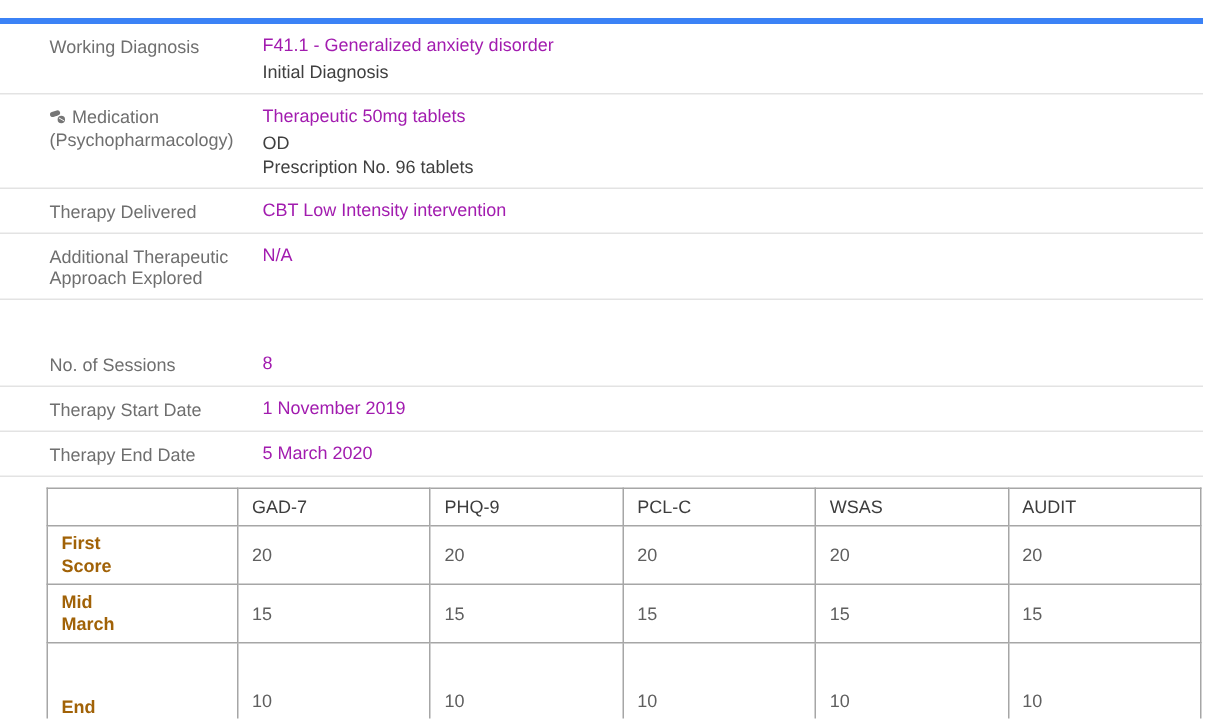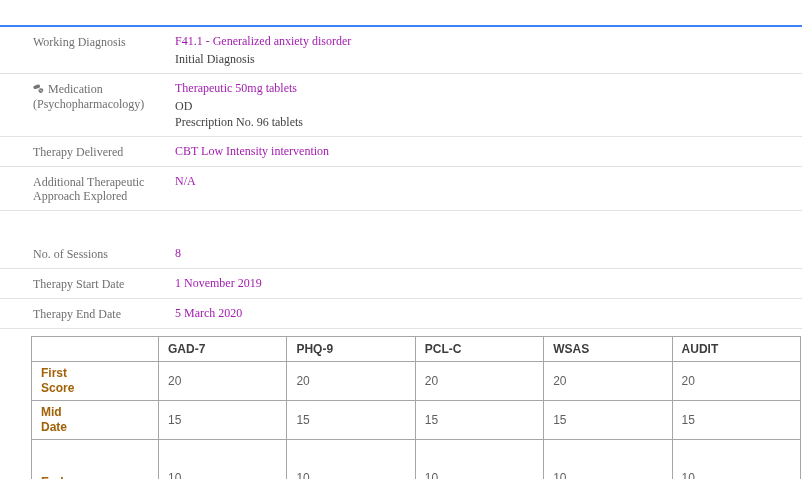--- a/index.html
+++ b/index.html
@@ -10,23 +10,22 @@
     font-family: "Liberation Sans", "DejaVu Sans", sans-serif;
     font-size: 12px;
     color: #3f3f3f;
     overflow: hidden;
   }
   .page { width: 808px; height: 479px; background: #fff; }
 
   
   .records {
     width: 802px;
-    margin-top: 25px;
-    border-top: 2px solid #3b82f6;
-    font-family: Liberation Serif, serif;
+    margin-top: 12px;
+    border-top: 4px solid #3b82f6;
   }
   .frow {
     display: flex;
     align-items: flex-start;
     padding: 7px 0 7px 33px;
     border-bottom: 1px solid #e3e3e3;
   }
   .flabel {
     width: 142px;
     flex-shrink: 0;
@@ -50,21 +49,21 @@
     table-layout: fixed;
   }
   table.scores th, table.scores td {
     border: 1px solid #a6a6a6;
     text-align: left;
     vertical-align: middle;
   }
   table.scores col.c0 { width: 127px; }
   table.scores thead th {
     padding: 5px 9px;
-    font-weight: bold;
+    font-weight: normal;
     color: #3d3d3d;
     line-height: 14px;
     height: 25px;
   }
   table.scores td { padding: 5px 9px; color: #5f5f5f; }
   table.scores td.rowhead { padding: 4px 9px; }
   .rowlabel {
     display: inline-block;
     width: 44px;
     font-weight: bold;
@@ -166,21 +165,21 @@
     <tbody>
       <tr>
         <td class="rowhead"><span class="rowlabel">First Score</span></td>
         <td>20</td>
         <td>20</td>
         <td>20</td>
         <td>20</td>
         <td>20</td>
       </tr>
       <tr>
-        <td class="rowhead"><span class="rowlabel">Mid Date</span></td>
+        <td class="rowhead"><span class="rowlabel">Mid March</span></td>
         <td>15</td>
         <td>15</td>
         <td>15</td>
         <td>15</td>
         <td>15</td>
       </tr>
       <tr class="tall">
         <td class="rowhead"><span class="rowlabel">End Score</span></td>
         <td>10</td>
         <td>10</td>

